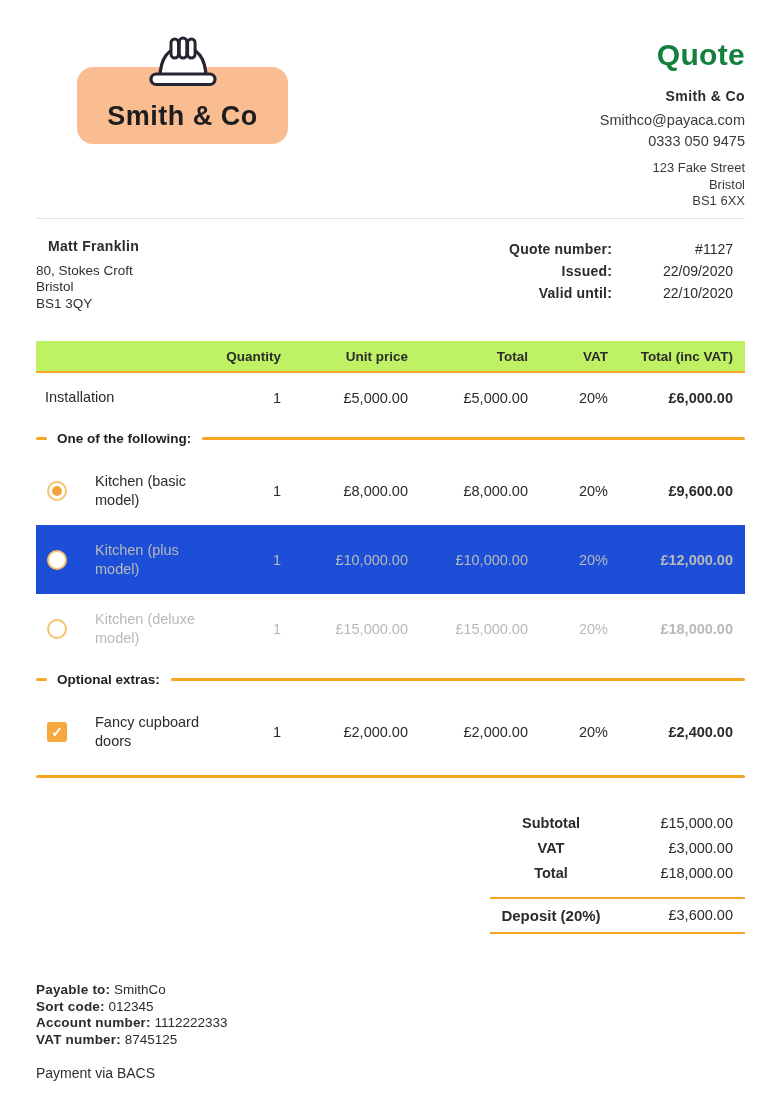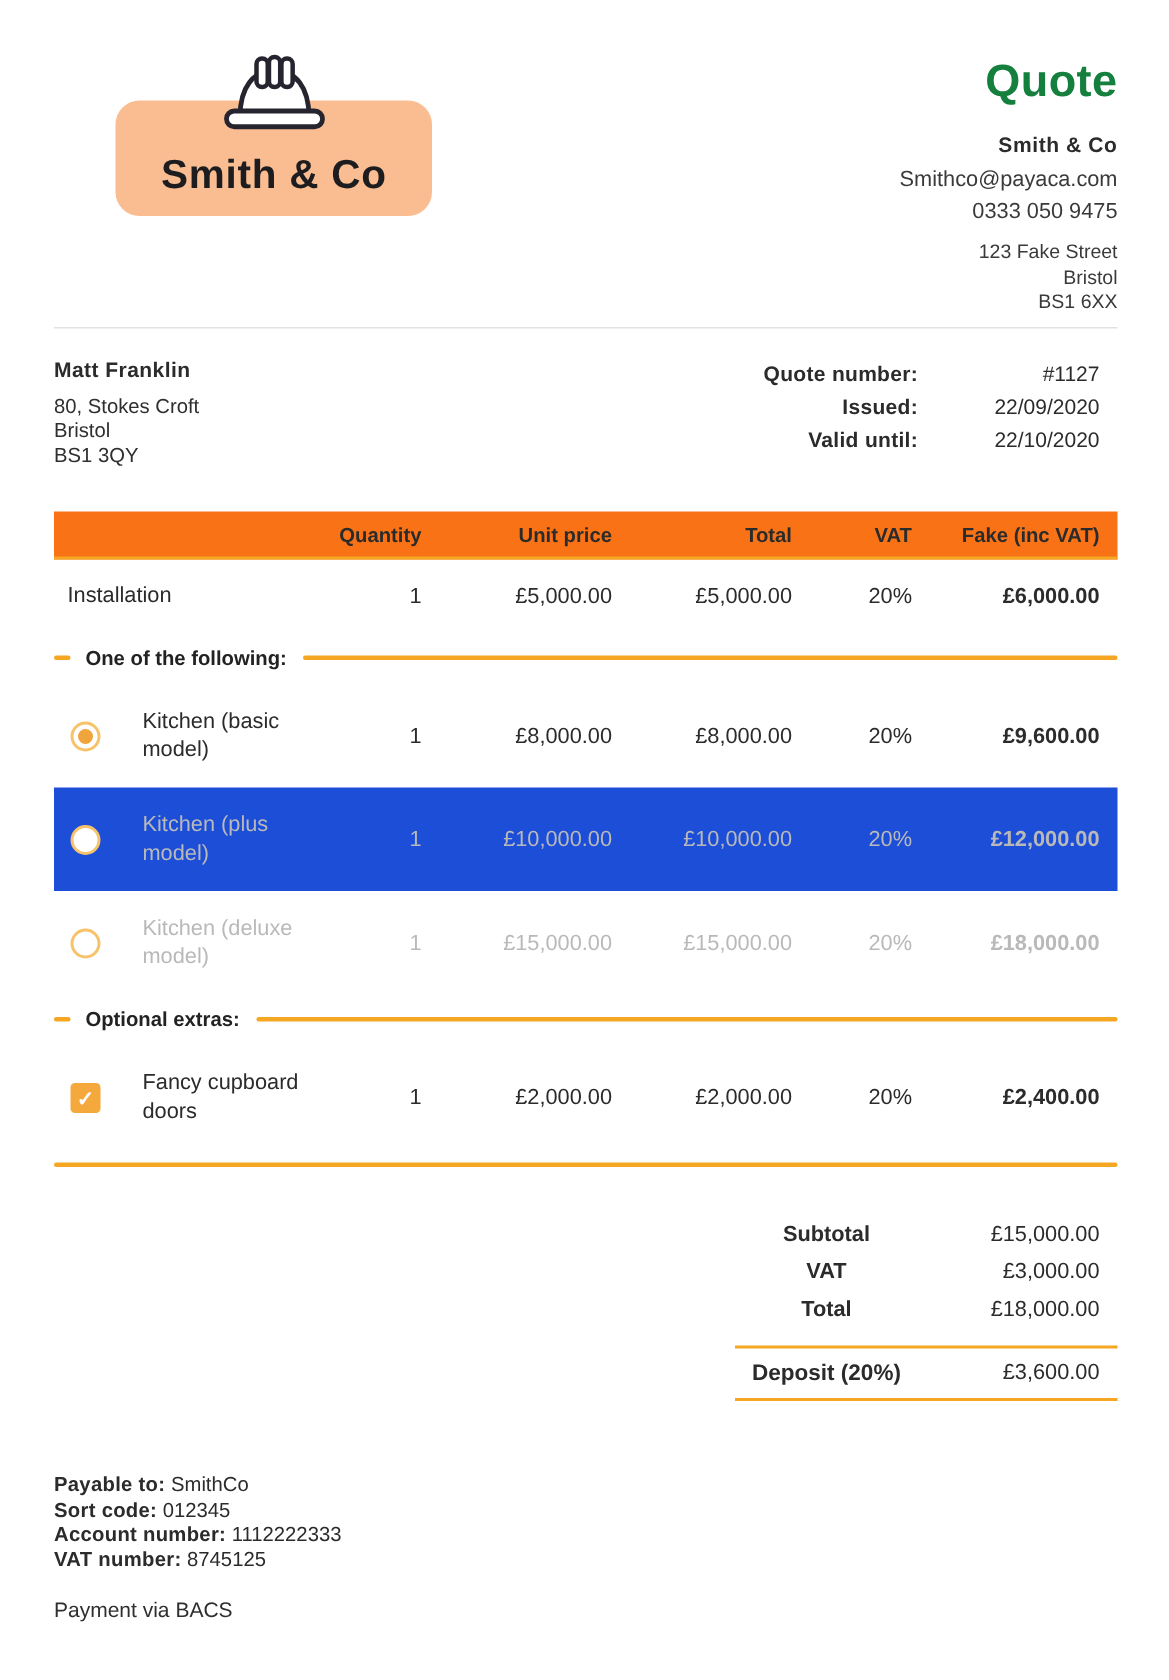--- a/index.html
+++ b/index.html
@@ -37,32 +37,32 @@
   .header-right { text-align: right; padding-top: 2px; }
   .quote-title { font-size: 30px; font-weight: bold; color: #15803d; letter-spacing: 0.3px; }
   .company-name { font-size: 14px; font-weight: bold; margin-top: 16px; letter-spacing: 0.4px; }
   .company-contact { font-size: 14.5px; color: #3a3a3a; line-height: 21px; margin-top: 6px; }
   .company-address { font-size: 13px; color: #3a3a3a; line-height: 16.5px; margin-top: 8px; }
 
   .divider { border-top: 1px solid #e2e2e2; margin-top: 8px; }
 
   
   .info-row { display: flex; justify-content: space-between; padding-top: 19px; }
-  .customer-name { font-size: 14px; font-weight: bold; letter-spacing: 0.3px; }
+  .customer-name { font-size: 14px; font-weight: bold; letter-spacing: 0.3px; margin-left: 12px; }
   .customer-address { font-size: 13.5px; line-height: 16.5px; margin-top: 9px; color: #2f2f2f; }
   .meta { font-size: 14px; }
   .meta-line { display: grid; grid-template-columns: auto 133px; line-height: 22px; }
   .meta-label { font-weight: bold; text-align: right; letter-spacing: 0.2px; }
   .meta-value { text-align: right; padding-right: 12px; }
 
   
   .table { margin-top: 29px; font-size: 14.5px; }
   .tgrid { display: grid; grid-template-columns: 185px 60px 127px 120px 80px 137px; align-items: center; }
   .thead {
-    background: #f97316; border-bottom: 2px solid #F5A623;
+    background: #bef264; border-bottom: 2px solid #F5A623;
     height: 32px; font-weight: bold; font-size: 13.5px;
   }
   .num { text-align: right; }
   .cell-last { text-align: right; padding-right: 12px; }
   .item-row { padding: 15px 0; }
   .item-name { padding-left: 9px; line-height: 19px; }
   .bold { font-weight: bold; }
   .row--alt { background: #1d4ed8; }
   .row--muted { color: #b9b9b9; }
   .opt-name { display: flex; align-items: center; }
@@ -166,21 +166,21 @@
     </div>
   </div>
 
   <div class="table">
     <div class="tgrid thead">
       <div></div>
       <div class="num">Quantity</div>
       <div class="num">Unit price</div>
       <div class="num">Total</div>
       <div class="num">VAT</div>
-      <div class="cell-last">Fake (inc VAT)</div>
+      <div class="cell-last">Total (inc VAT)</div>
     </div>
 
     <div class="tgrid item-row">
       <div class="item-name">Installation</div>
       <div class="num">1</div>
       <div class="num">£5,000.00</div>
       <div class="num">£5,000.00</div>
       <div class="num">20%</div>
       <div class="cell-last bold">£6,000.00</div>
     </div>

